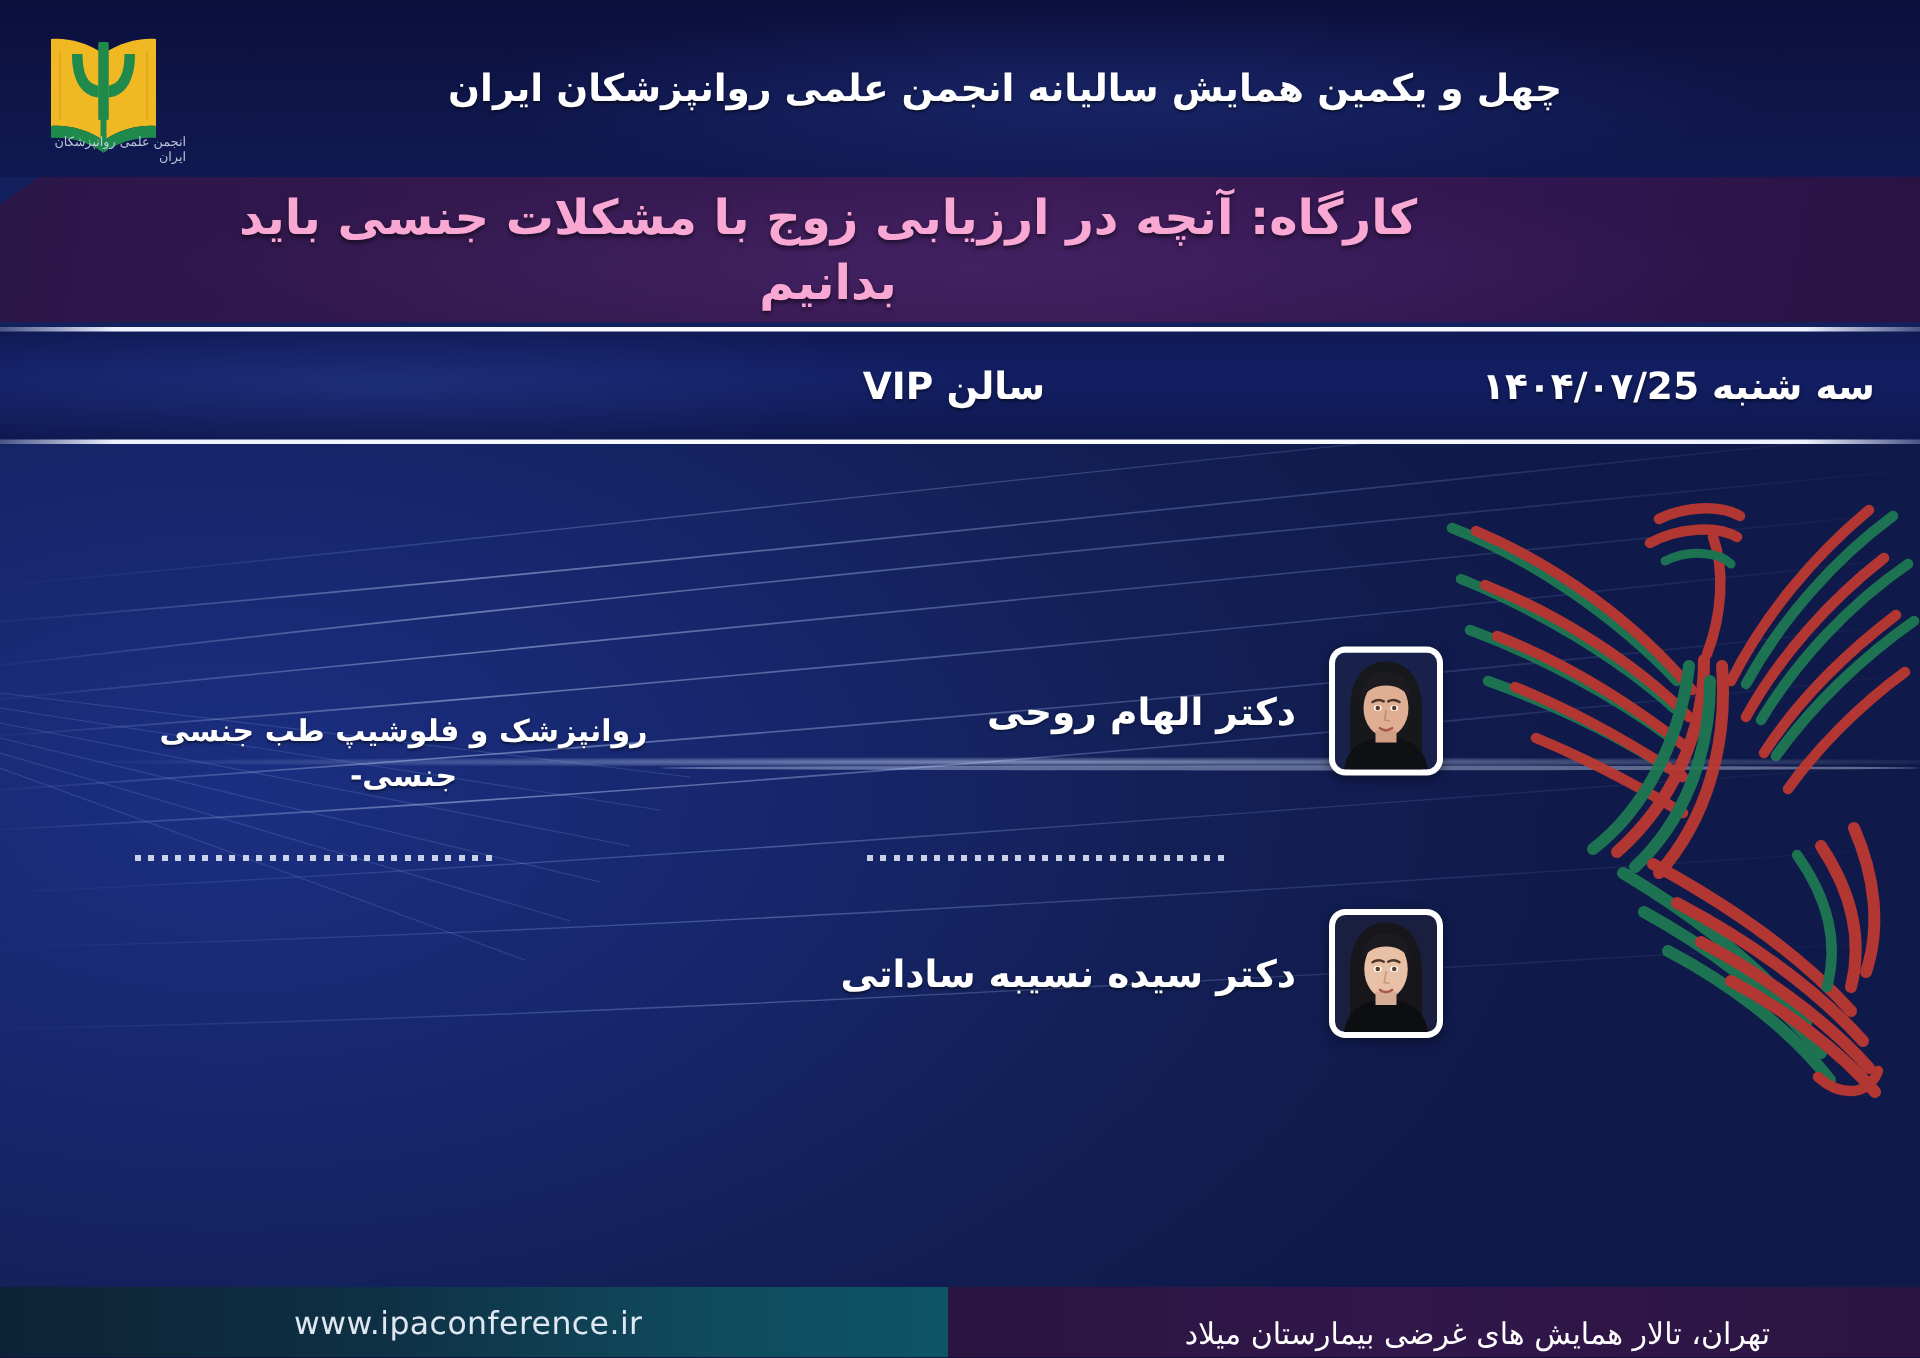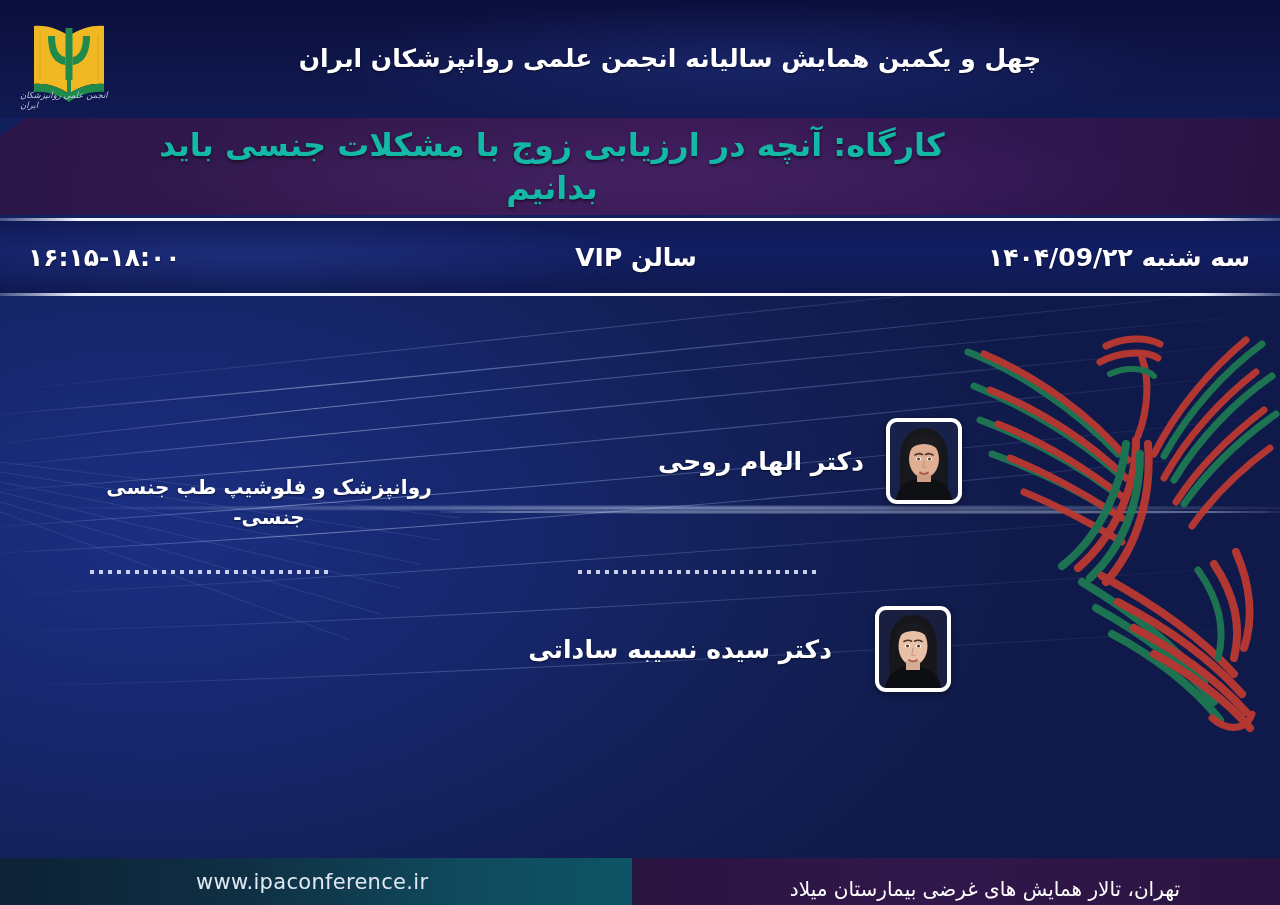--- a/index.html
+++ b/index.html
@@ -60,26 +60,25 @@
     top: 8px;
     width: 110px;
     height: 104px;
   }
   .logo svg { display: block; }
   .logo-caption {
     position: absolute;
     left: 6px;
     bottom: 2px;
     width: 104px;
-    text-align: left;
+    text-align: right;
     color: #cdd6ea;
     font-size: 8.5px;
     direction: rtl;
     opacity: .9;
-    font-style: italic;
     letter-spacing: .4px;
   }
 
   
   .title-banner {
     position: absolute;
     left: 0; top: 118px;
     width: 1280px;
     height: 97px;
     background: linear-gradient(100deg, #2b1648 0%, #35194f 30%, #3a1a55 55%, #301650 80%, #281342 100%);
@@ -95,21 +94,21 @@
   .workshop-title {
     position: absolute;
     left: 0; top: 0;
     width: 1104px;
     height: 97px;
     display: flex;
     align-items: center;
     justify-content: center;
     padding: 0 140px;
     box-sizing: border-box;
-    color: #14b8a6;
+    color: #f9a8d4;
     font-size: 32px;
     font-weight: bold;
     line-height: 1.32;
     text-align: center;
     direction: rtl;
     text-shadow: 0 2px 3px rgba(0,0,0,.5);
   }
 
   
   .rule {
@@ -181,22 +180,22 @@
   }
   .phoenix svg { display: block; }
 
   
   .speaker {
     position: absolute;
     display: flex;
     align-items: center;
     direction: rtl;
   }
-  .speaker-1 { right: 318px; top: 122px; }
-  .speaker-2 { right: 329px; top: 310px; gap: 21px; }
+  .speaker-1 { right: 318px; top: 135px; }
+  .speaker-2 { right: 318px; top: 310px; }
 
   .avatar {
     width: 76px;
     height: 86px;
     border-radius: 11px;
     background: #ffffff;
     padding: 4px;
     box-sizing: border-box;
     box-shadow: 0 2px 7px rgba(0,0,0,.45);
     flex: 0 0 auto;
@@ -316,23 +315,22 @@
   </div>
 
   <div class="title-banner">
     <div class="title-banner-inner"></div>
   </div>
   <div class="workshop-title" style="top:118px;z-index:7;">کارگاه: آنچه در ارزیابی زوج با مشکلات جنسی باید بدانیم</div>
 
   <div class="rule rule-top"></div>
   <div class="info-bar">
     <div class="info-bar-glow"></div>
-    <div class="info-item info-date">سه شنبه ۱۴۰۴/09/۲۲</div>
+    <div class="info-item info-date">سه شنبه ۱۴۰۴/۰۷/25</div>
     <div class="info-item info-venue">سالن VIP</div>
-    <div class="info-item info-time">۱۶:۱۵-۱۸:۰۰</div>
   </div>
   <div class="rule rule-bottom"></div>
 
   <div class="main">
 
     <div class="streaks">
       <svg width="1280" height="562" viewBox="0 0 1280 562" xmlns="http://www.w3.org/2000/svg">
         <defs>
           <linearGradient id="st" x1="0" y1="0" x2="1" y2="0">
             <stop offset="0%" stop-color="#bcd4ff" stop-opacity="0"></stop>

